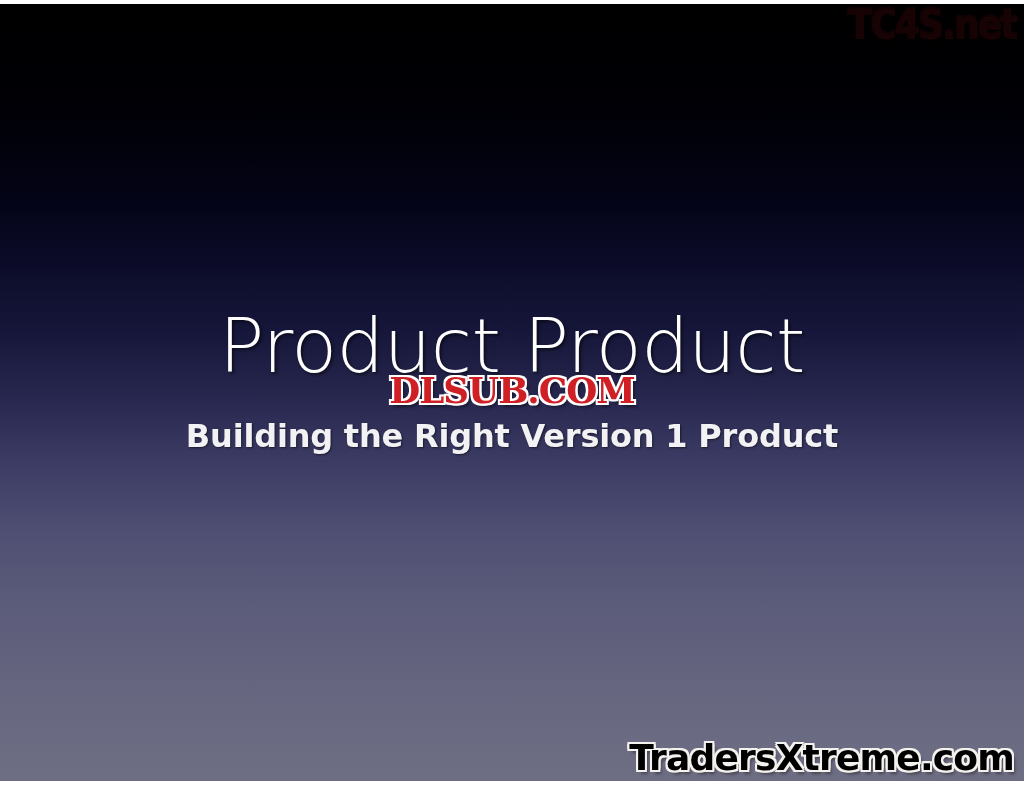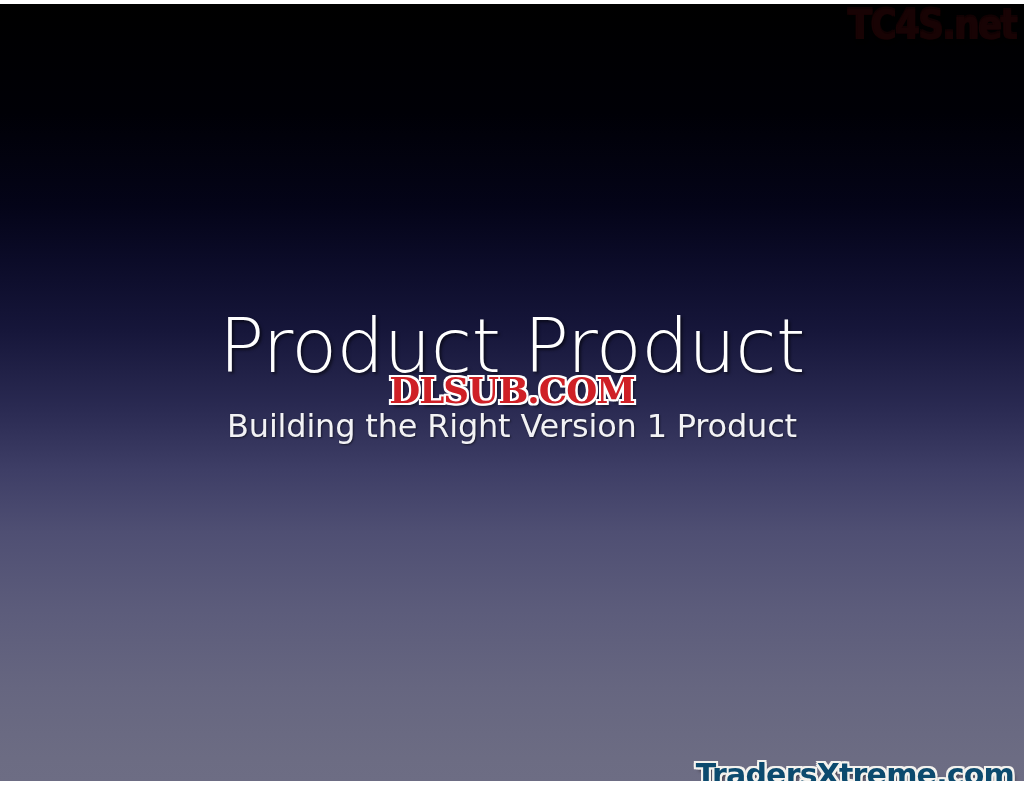--- a/index.html
+++ b/index.html
@@ -70,28 +70,28 @@
     font-weight: 300;
     font-size: 75px;
     line-height: 80px;
     letter-spacing: -0.5px;
     color: #ffffff;
     text-shadow: 2px 2px 3px rgba(0,0,0,0.55);
     white-space: nowrap;
   }
   .slide-subtitle {
     font-family: "DejaVu Sans", sans-serif;
-    font-weight: 400;
+    font-weight: 700;
     font-size: 32px;
     line-height: 40px;
     letter-spacing: -0.2px;
     color: #f2f2f5;
     text-shadow: 1px 1px 2px rgba(0,0,0,0.5);
     white-space: nowrap;
-    margin-top: 20px;
+    margin-top: 30px;
   }
 
   
   .wm-tc4s {
     position: absolute;
     right: 8px;
     top: 2px;
     font-family: "DejaVu Sans", sans-serif;
     font-weight: 700;
     font-size: 40px;
@@ -139,36 +139,35 @@
         3px  4px 3px rgba(0,0,0,0.45);
   }
 
   
   .wm-traders {
     position: absolute;
     right: 10px;
     top: 741px;
     font-family: "DejaVu Sans", sans-serif;
     font-weight: 700;
-    font-size: 30px;
+    font-size: 36px;
     line-height: 34px;
     letter-spacing: -0.8px;
-    color: #0c4a6e;
+    color: #000000;
     white-space: nowrap;
     text-shadow:
        -2px -2px 0 #f4f2ee,
         2px -2px 0 #f4f2ee,
        -2px  2px 0 #f4f2ee,
         2px  2px 0 #f4f2ee,
         0px -2px 0 #f4f2ee,
         0px  2px 0 #f4f2ee,
        -2px  0px 0 #f4f2ee,
         2px  0px 0 #f4f2ee,
         3px  4px 3px rgba(40,30,30,0.5);
-    margin-top: 17px;
   }
 </style>
 </head>
 <body>
 
 <div id="slide">
 
   <div class="top-strip"></div>
 
   <div class="backdrop"></div>

